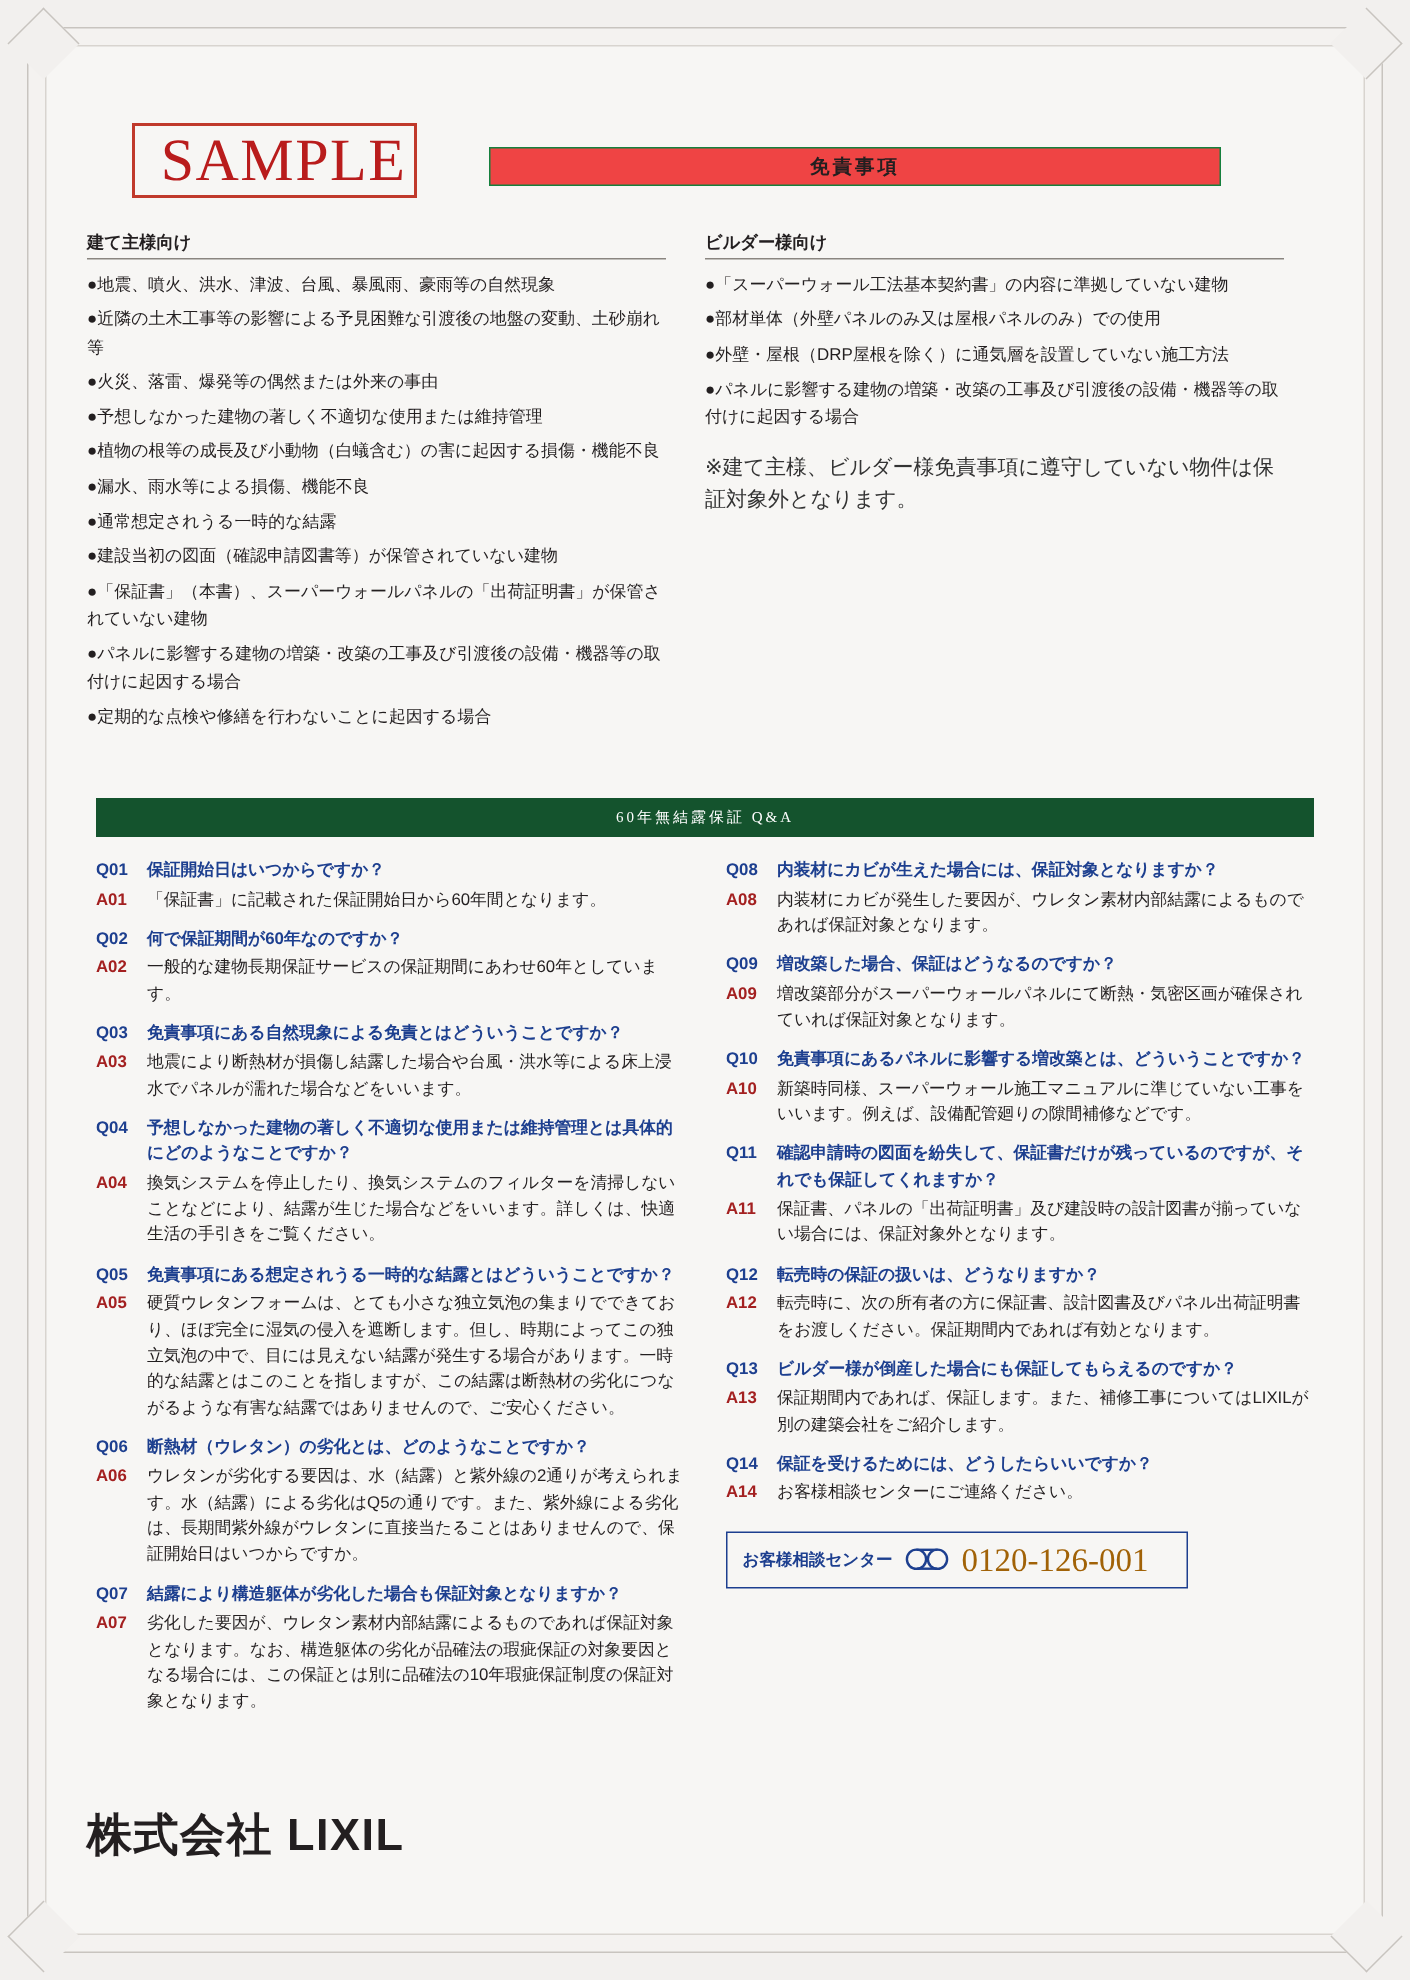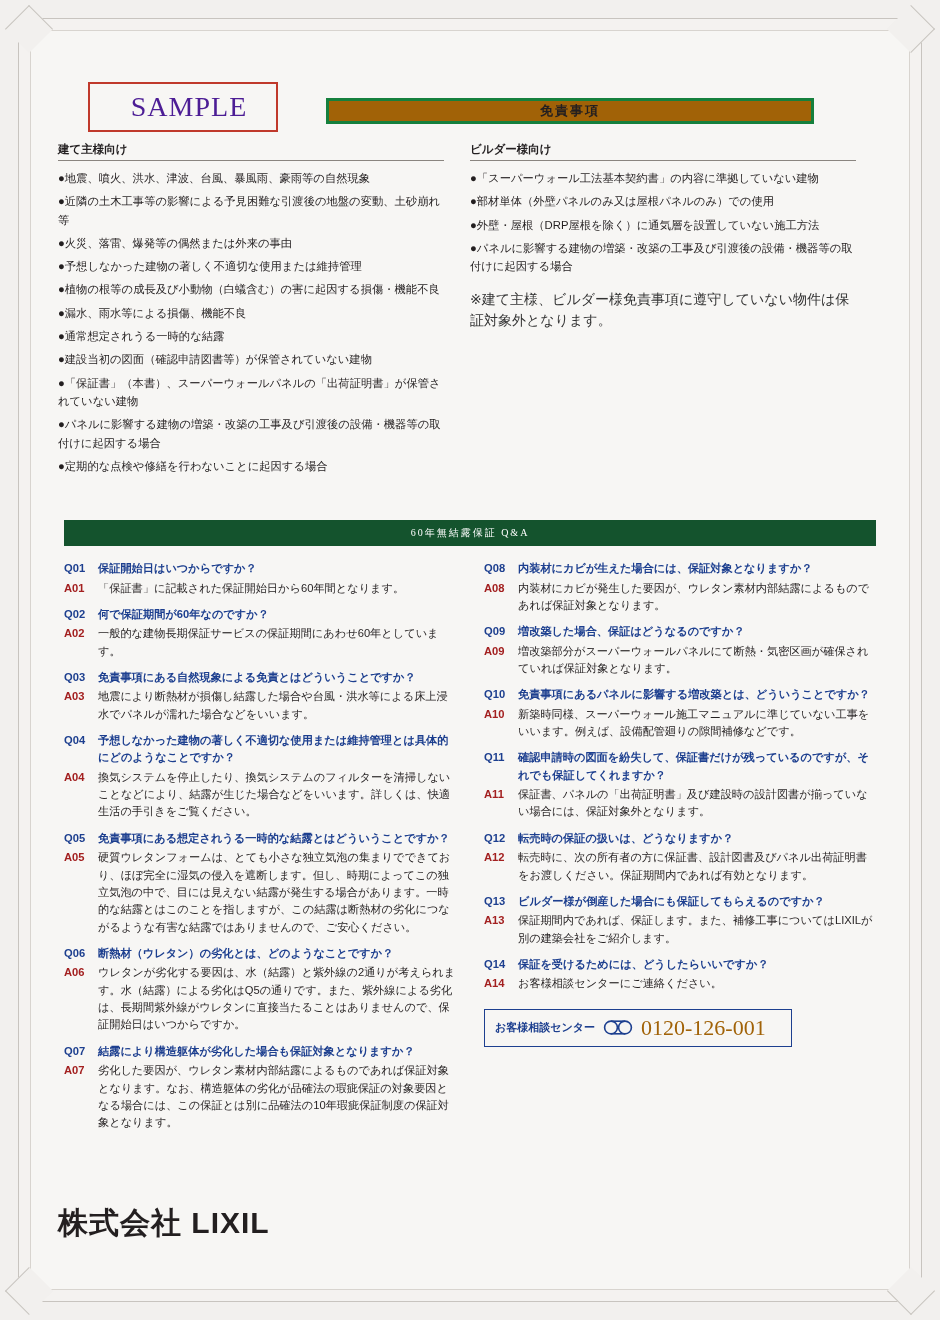--- a/index.html
+++ b/index.html
@@ -56,42 +56,42 @@
   }
   .sample-stamp {
     position: absolute;
     left: 30px; top: 26px;
     width: 190px; height: 50px;
     border: 2px solid #c0392b;
     display: flex; align-items: center; justify-content: center;
   }
   .sample-stamp span {
     font-family: "Liberation Serif", "DejaVu Serif", serif;
-    font-size: 28px;
+    font-size: 40px;
     letter-spacing: 1px;
-    color: #4c1d95;
+    color: #b91c1c;
     line-height: 1;
     margin-left: 12px;
   }
   .section-title-bar {
     position: absolute;
     left: 268px; top: 42px;
     width: 488px; height: 26px;
-    border: 3px solid #15803d;
-    background: #a16207;
+    border: 1px solid #15803d;
+    background: #ef4444;
     display: flex; align-items: center; justify-content: center;
   }
   .section-title-bar span {
     font-size: 13px; font-weight: bold; letter-spacing: 2px;
   }
 
   
   .excl-wrap {
     position: relative;
-    margin-top: 16px;
+    margin-top: 28px;
     display: flex;
     gap: 26px;
   }
   .excl-col { width: 386px; }
   .excl-head {
     font-size: 11.5px;
     font-weight: bold;
     padding-bottom: 3px;
     border-bottom: 1px solid #8a8580;
     margin-bottom: 8px;

